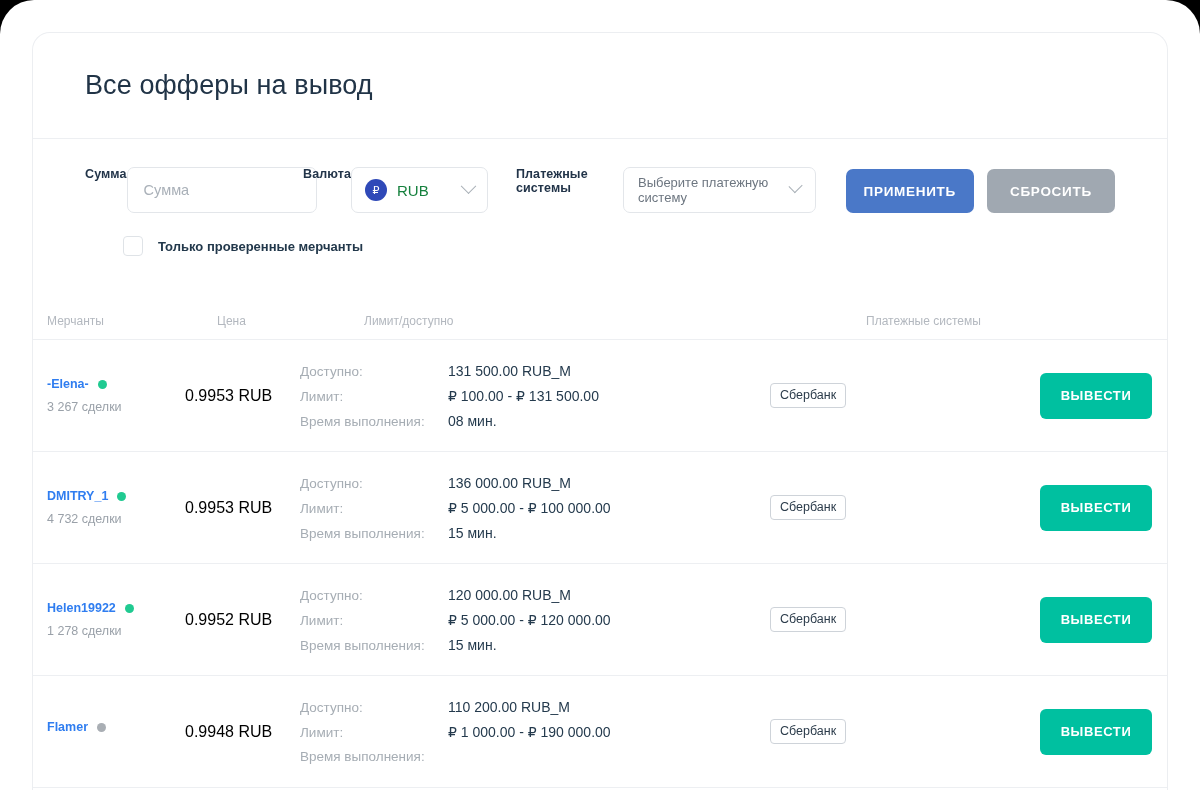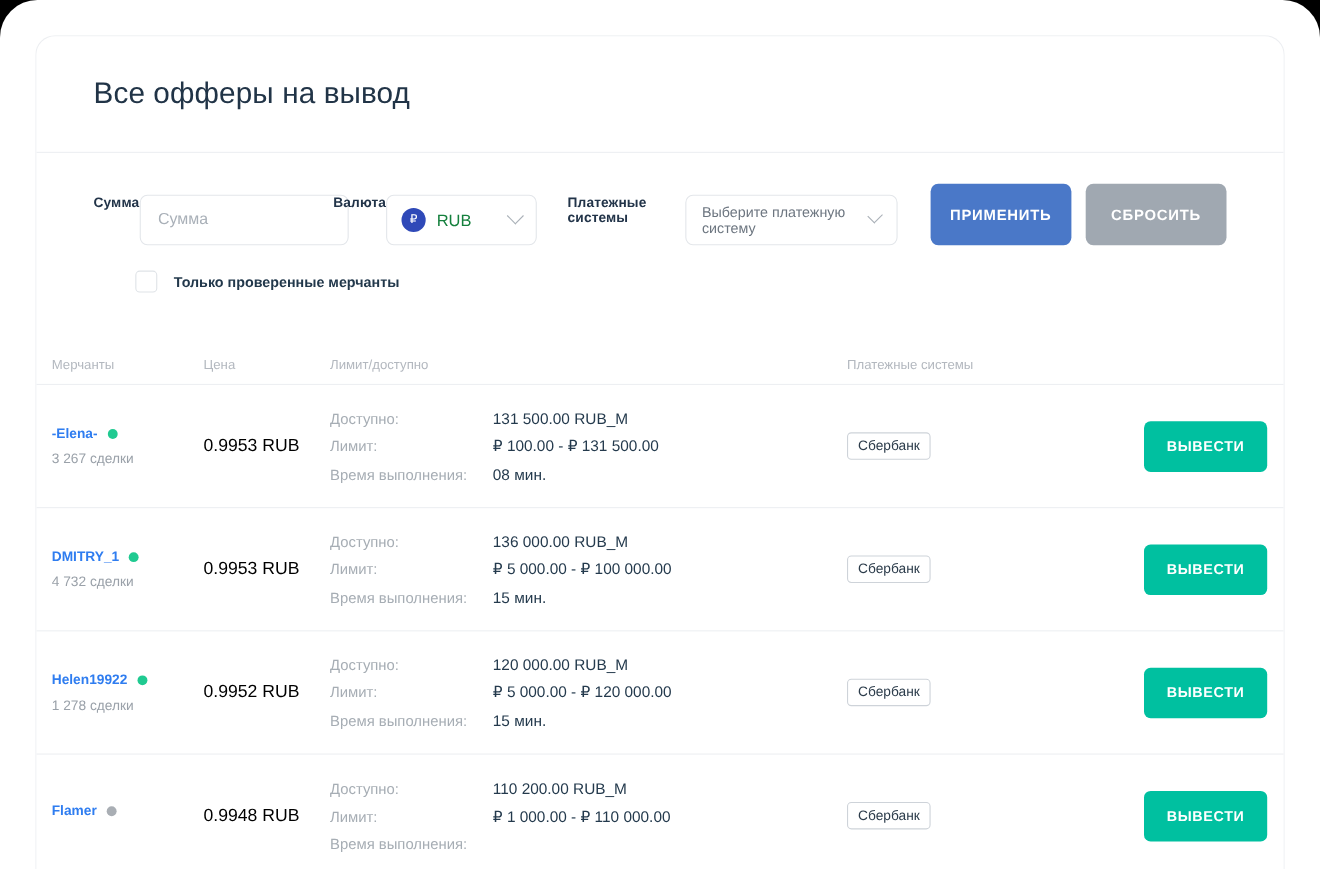--- a/index.html
+++ b/index.html
@@ -136,21 +136,21 @@
     padding: 0 14px;
     cursor: pointer;
     background: #fff;
   }
   .ps-placeholder {
     font-size: 13px;
     color: #6d7680;
   }
 
   .btn {
-    height: 56px;
+    height: 44px;
     border: none;
     border-radius: 7px;
     color: #ffffff;
     font-size: 13.5px;
     font-weight: bold;
     letter-spacing: 0.7px;
     cursor: pointer;
     font-family: inherit;
   }
   .btn-apply {
@@ -187,20 +187,21 @@
   }
 
   
   .table { margin-top: 46px; }
   .thead {
     display: flex;
     align-items: center;
     height: 38px;
     padding: 0 0 0 14px;
     border-bottom: 1px solid #edeff2;
+    gap: 32px;
   }
   .th {
     font-size: 12px;
     color: #b3b8bf;
     font-weight: 400;
   }
   .col-merchant { width: 138px; flex: 0 0 138px; }
   .col-price    { width: 115px; flex: 0 0 115px; }
   .col-limits   { width: 470px; flex: 0 0 470px; }
   .col-ps       { width: 270px; flex: 0 0 270px; }
@@ -432,21 +433,21 @@
             </div>
             <div class="col-price">0.9948 RUB</div>
             <div class="col-limits">
               <div class="limits-table">
                 <div class="limits-line">
                   <span class="limits-key">Доступно:</span>
                   <span class="limits-val">110 200.00 RUB_M</span>
                 </div>
                 <div class="limits-line">
                   <span class="limits-key">Лимит:</span>
-                  <span class="limits-val">₽ 1 000.00 - ₽ 110 000.00</span>
+                  <span class="limits-val">₽ 1 000.00 - ₽ 190 000.00</span>
                 </div>
                 <div class="limits-line">
                   <span class="limits-key">Время выполнения:</span>
                   <span class="limits-val"></span>
                 </div>
               </div>
             </div>
             <div class="col-ps"><span class="ps-badge">Сбербанк</span></div>
             <div class="col-action">
               <button class="btn-withdraw">ВЫВЕСТИ</button>

